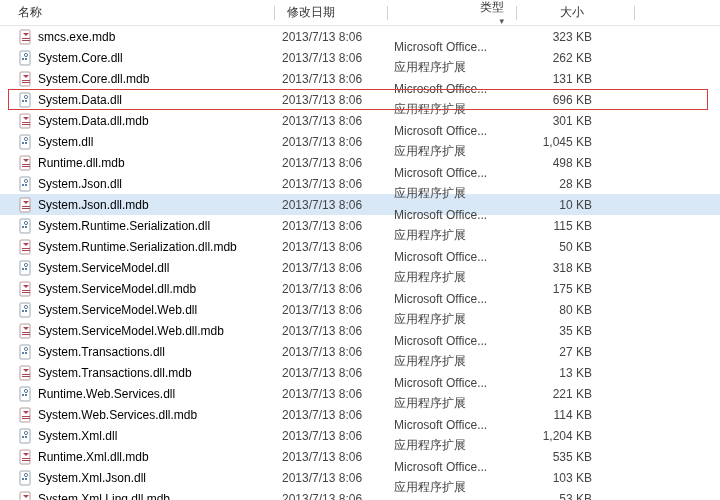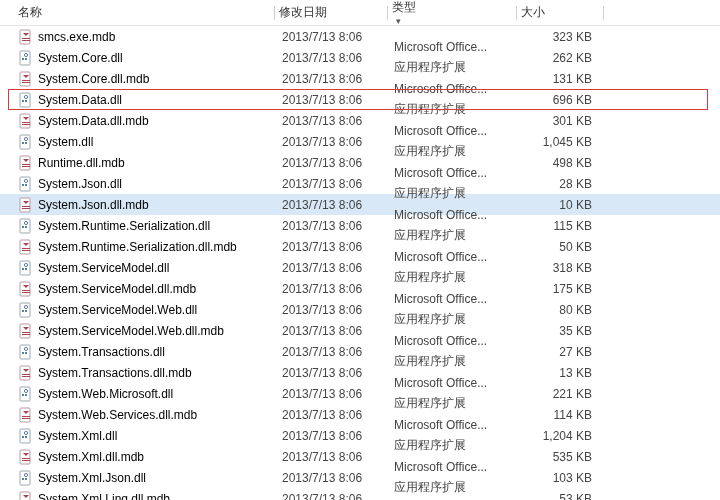--- a/index.html
+++ b/index.html
@@ -14,39 +14,39 @@
 }
 .header {
   display: flex;
   height: 26px;
   border-bottom: 1px solid #e5e5e5;
   align-items: center;
   color: #333;
   user-select: none;
 }
 .header .col {
-  padding: 4px 4px;
+  padding: 4px 12px;
   position: relative;
   display: flex;
-  align-items: flex-start;
+  align-items: flex-end;
 }
 .header .sep {
   width: 1px;
   height: 14px;
   background: #d0d0d0;
 }
 .header .arrow {
   margin-left: 4px;
   font-size: 9px;
   color: #555;
 }
 .col-name { width: 274px; padding-left: 18px !important; }
 .col-date { width: 112px; }
 .col-type { width: 128px; flex-direction: column; }
-.col-size { width: 86px; }
+.col-size { width: 86px; margin-left: 31px; }
 .rows { }
 .row {
   display: flex;
   height: 21px;
   align-items: center;
   white-space: nowrap;
 }
 .row.selected {
   background: #d9e8f7;
 }
@@ -367,21 +367,21 @@
     <div class="row">
       <div class="cell cell-name">
         <span class="icon">
           <svg viewBox="0 0 16 16">
             <rect x="2" y="1" width="10" height="14" rx="1" fill="#fefefe" stroke="#9aa7b3" stroke-width="1"></rect>
             <rect x="4" y="8" width="2" height="2" fill="#5b7ea3"></rect>
             <rect x="7" y="8" width="2" height="2" fill="#5b7ea3"></rect>
             <circle cx="8" cy="5" r="1.6" fill="none" stroke="#5b7ea3" stroke-width="1"></circle>
           </svg>
         </span>
-        <span>System.Web.Microsoft.dll</span>
+        <span>Runtime.Web.Services.dll</span>
       </div>
       <div class="cell cell-date">2013/7/13 8:06</div>
       <div class="cell cell-type">应用程序扩展</div>
       <div class="cell cell-size">221 KB</div>
     </div>
     <div class="row">
       <div class="cell cell-name">
         <span class="icon">
           <svg viewBox="0 0 16 16">
             <rect x="2" y="1" width="10" height="14" rx="1" fill="#fefefe" stroke="#b89aa0" stroke-width="1"></rect>
@@ -415,21 +415,21 @@
     <div class="row">
       <div class="cell cell-name">
         <span class="icon">
           <svg viewBox="0 0 16 16">
             <rect x="2" y="1" width="10" height="14" rx="1" fill="#fefefe" stroke="#b89aa0" stroke-width="1"></rect>
             <path d="M5 4 L11 4 L8 7 Z" fill="#a94452"></path>
             <rect x="4" y="9" width="8" height="1" fill="#a94452"></rect>
             <rect x="4" y="11" width="8" height="1" fill="#a94452"></rect>
           </svg>
         </span>
-        <span>System.Xml.dll.mdb</span>
+        <span>Runtime.Xml.dll.mdb</span>
       </div>
       <div class="cell cell-date">2013/7/13 8:06</div>
       <div class="cell cell-type">Microsoft Office...</div>
       <div class="cell cell-size">535 KB</div>
     </div>
     <div class="row">
       <div class="cell cell-name">
         <span class="icon">
           <svg viewBox="0 0 16 16">
             <rect x="2" y="1" width="10" height="14" rx="1" fill="#fefefe" stroke="#9aa7b3" stroke-width="1"></rect>

